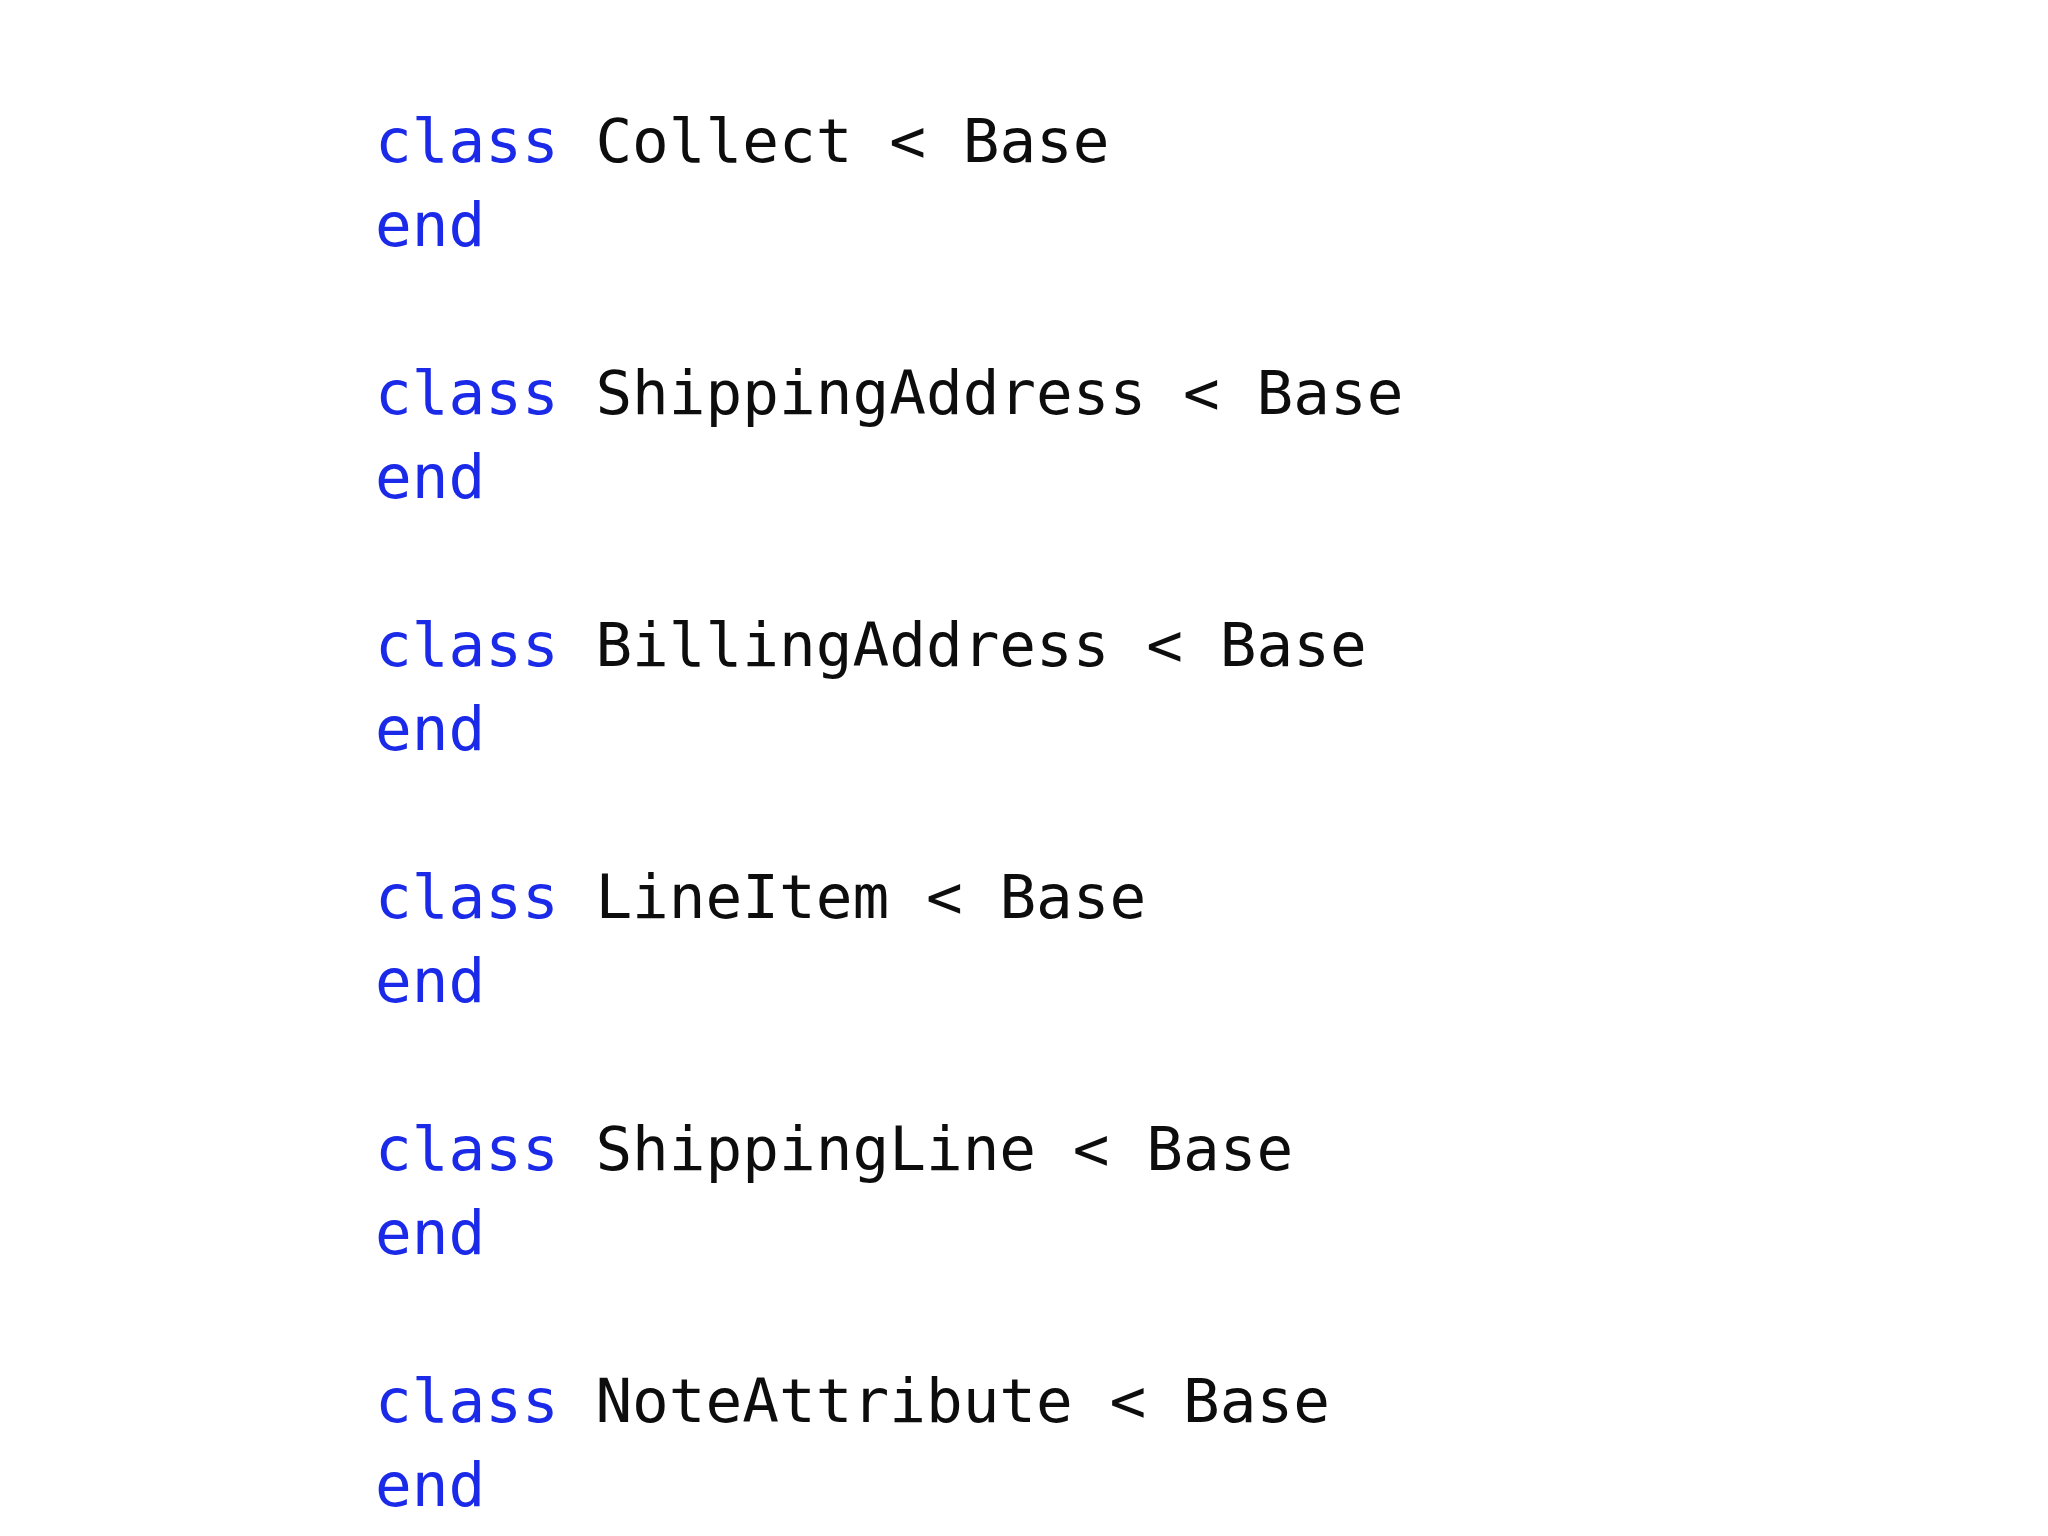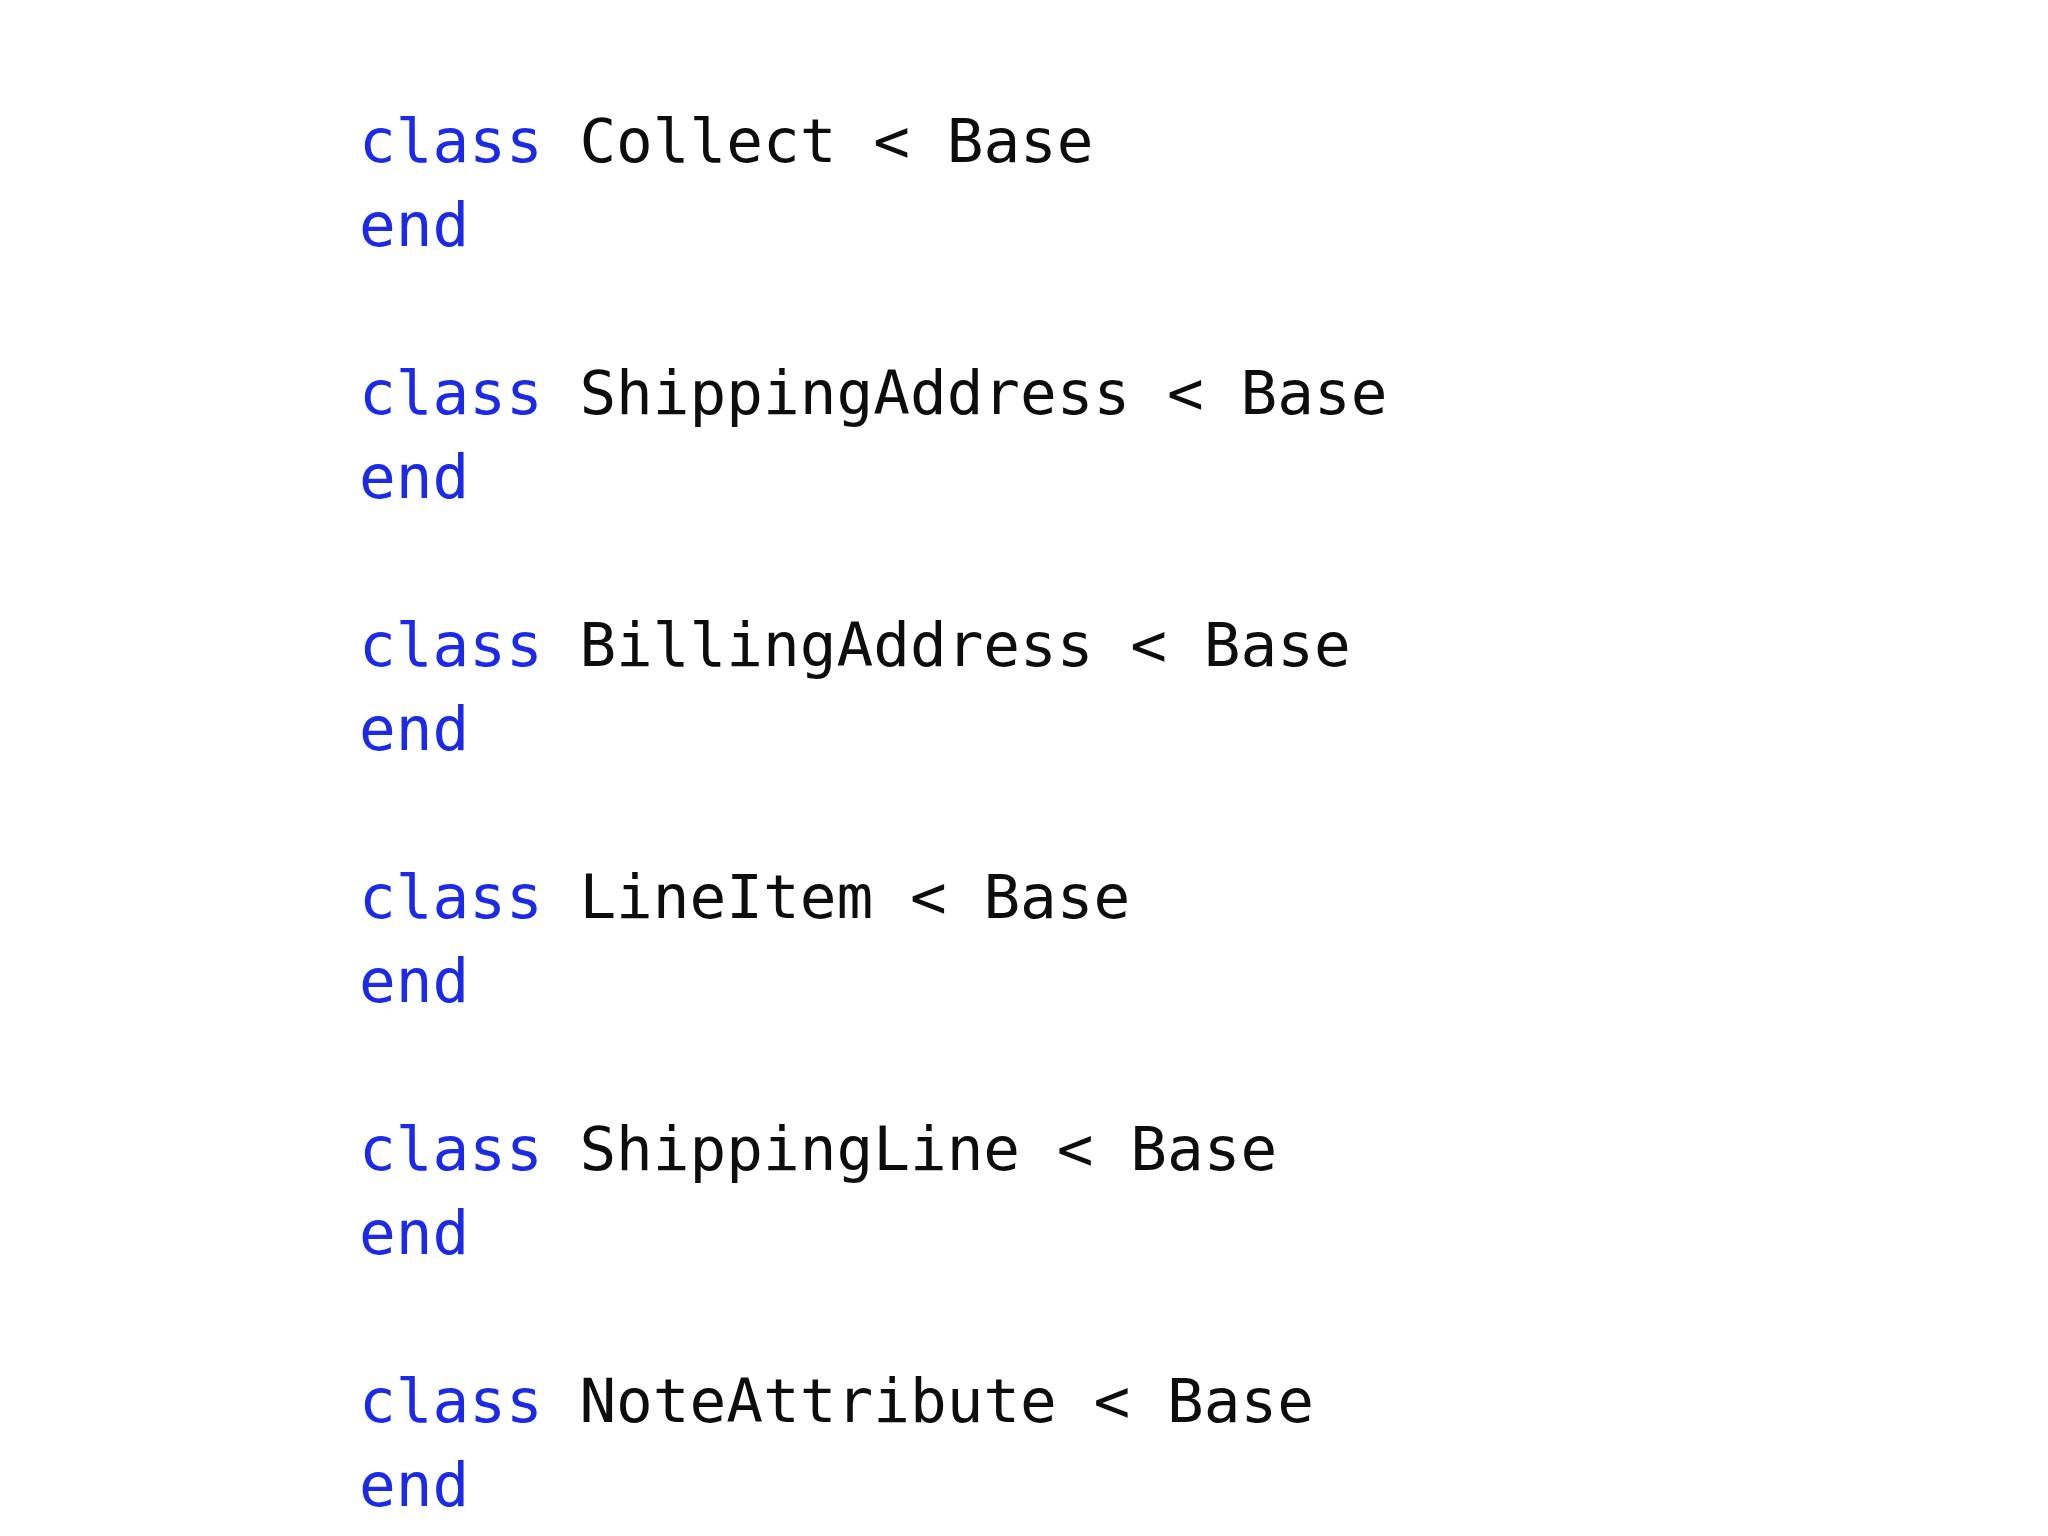--- a/index.html
+++ b/index.html
@@ -18,21 +18,21 @@
     position: absolute;
     top: 0;
     left: 0;
     width: 2048px;
     height: 1536px;
     background: #ffffff;
   }
 
   #code-block {
     position: absolute;
-    left: 359px;
+    left: 375px;
     top: 38px;
     font-family: "DejaVu Sans Mono", "Liberation Mono", monospace;
     font-size: 61px;
     line-height: 84px;
     letter-spacing: 0px;
     white-space: pre;
     -webkit-font-smoothing: antialiased;
   }
 
   .class-block {

